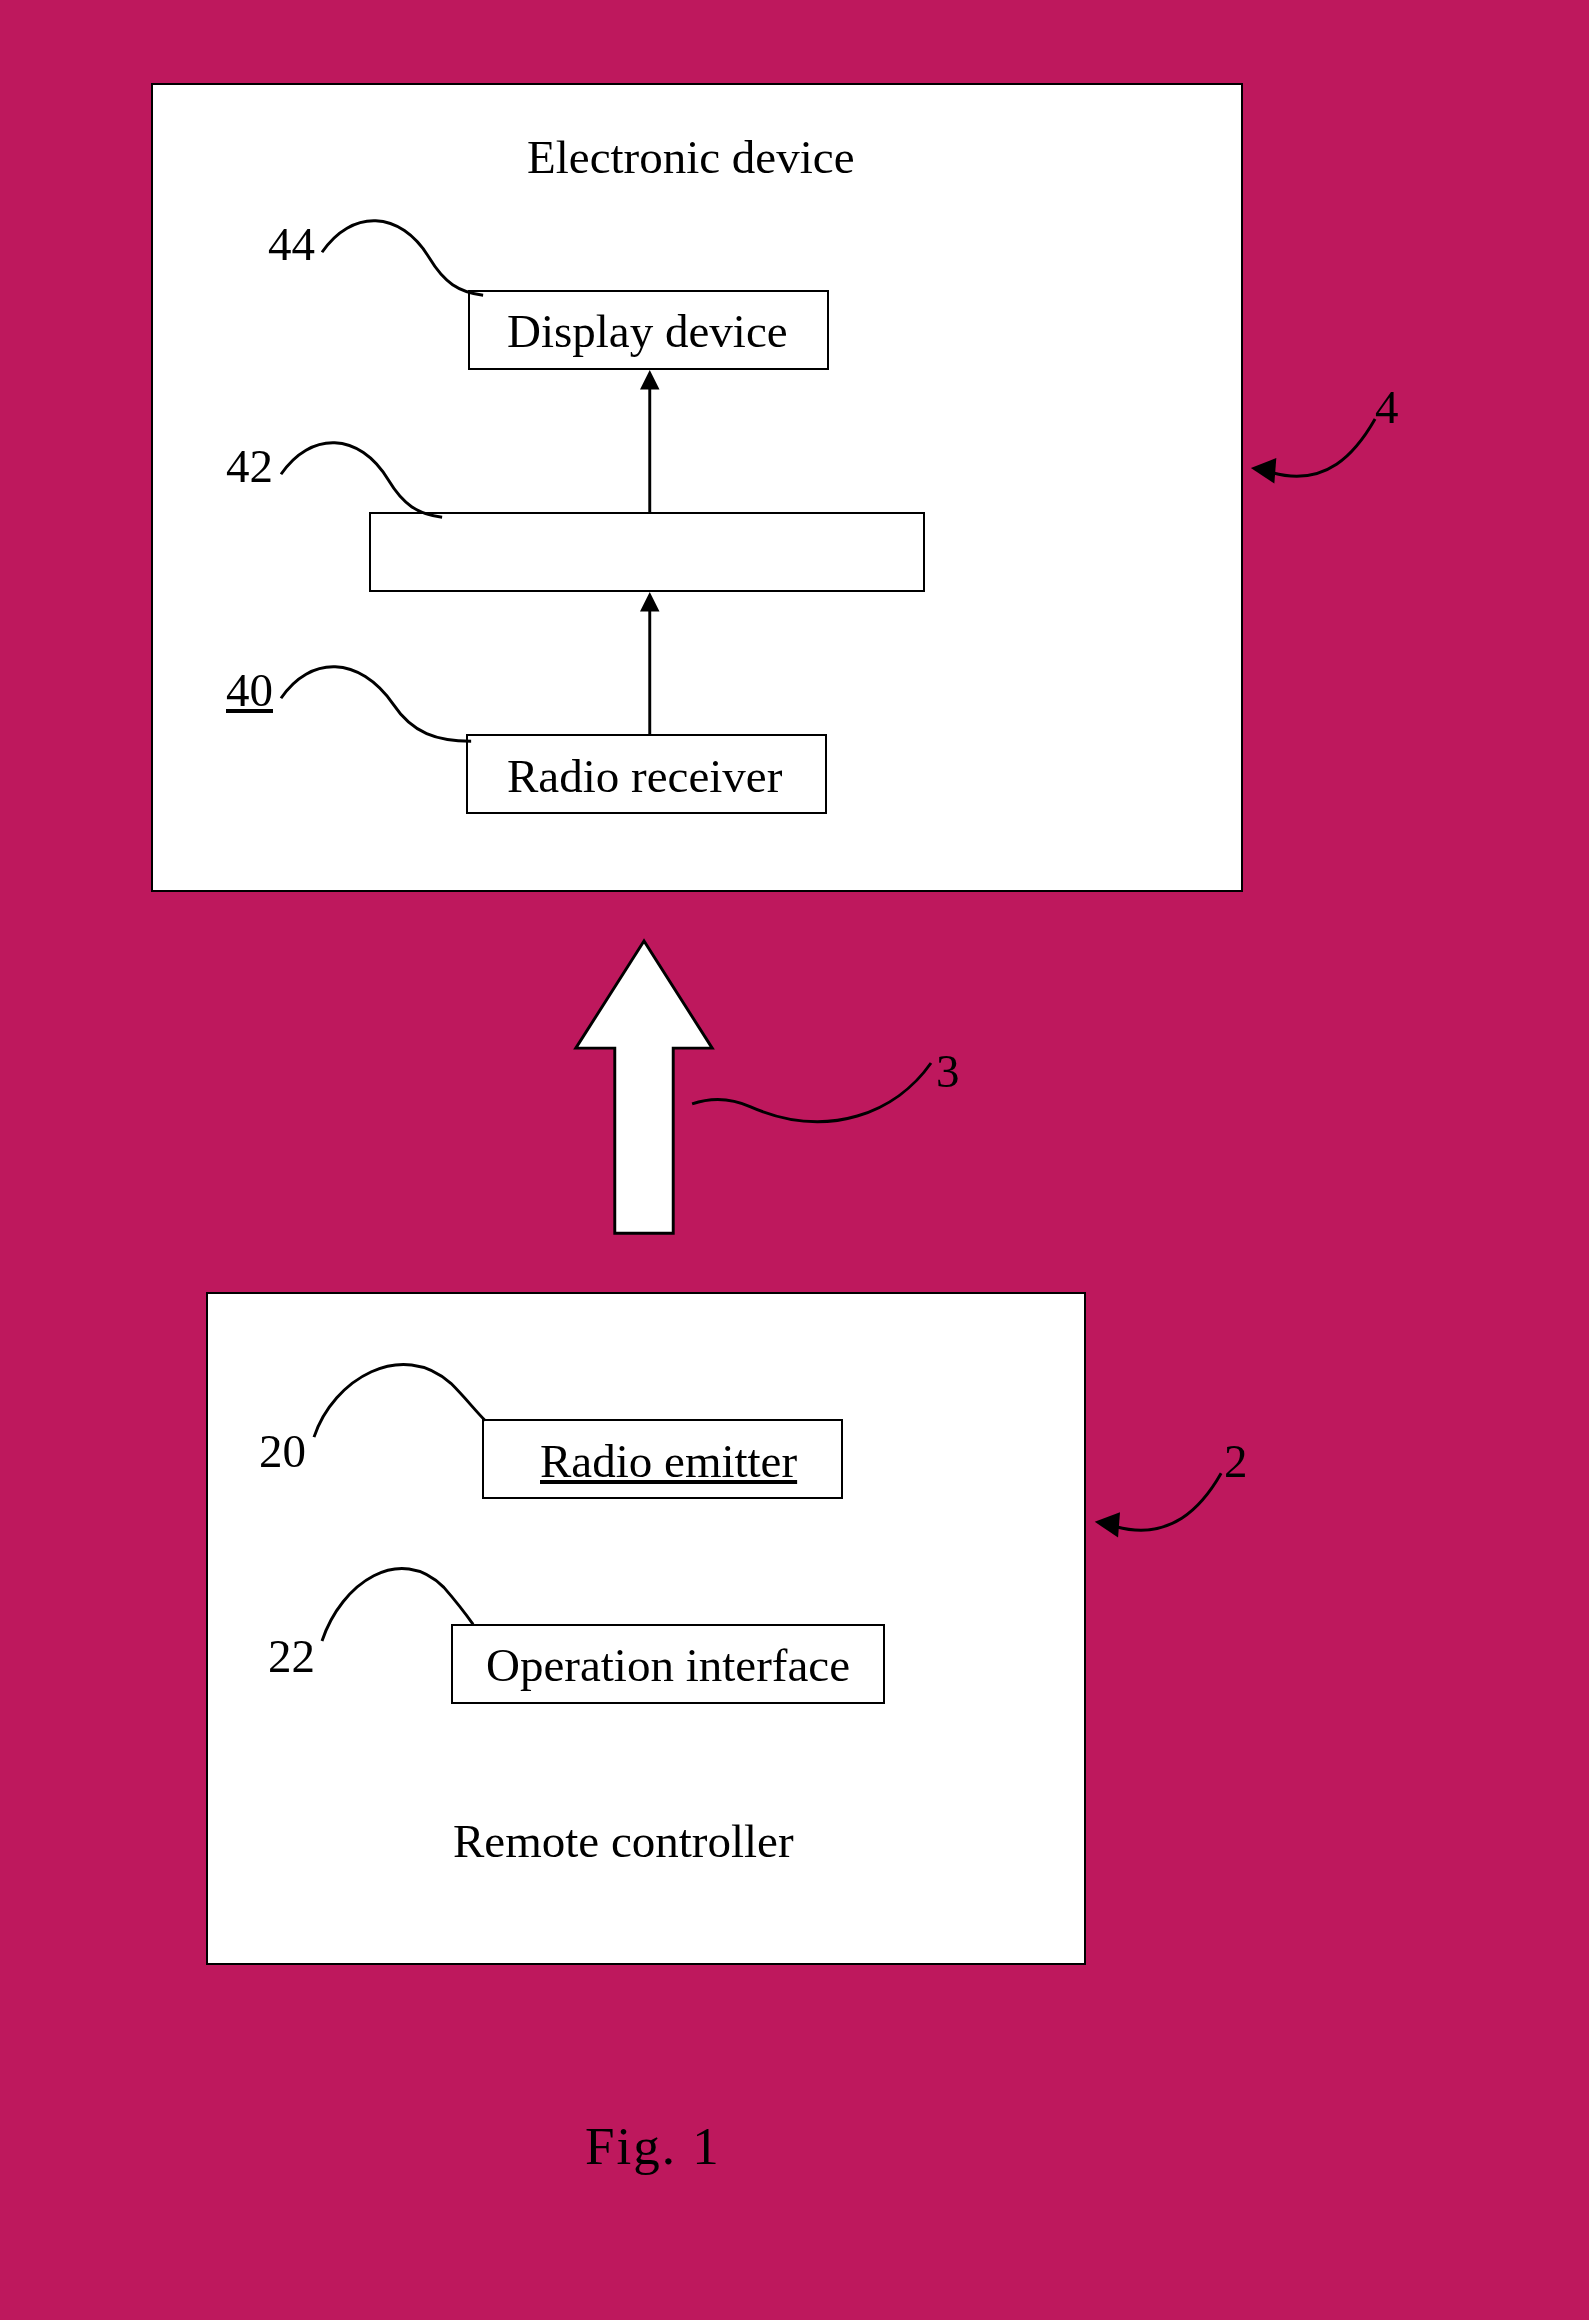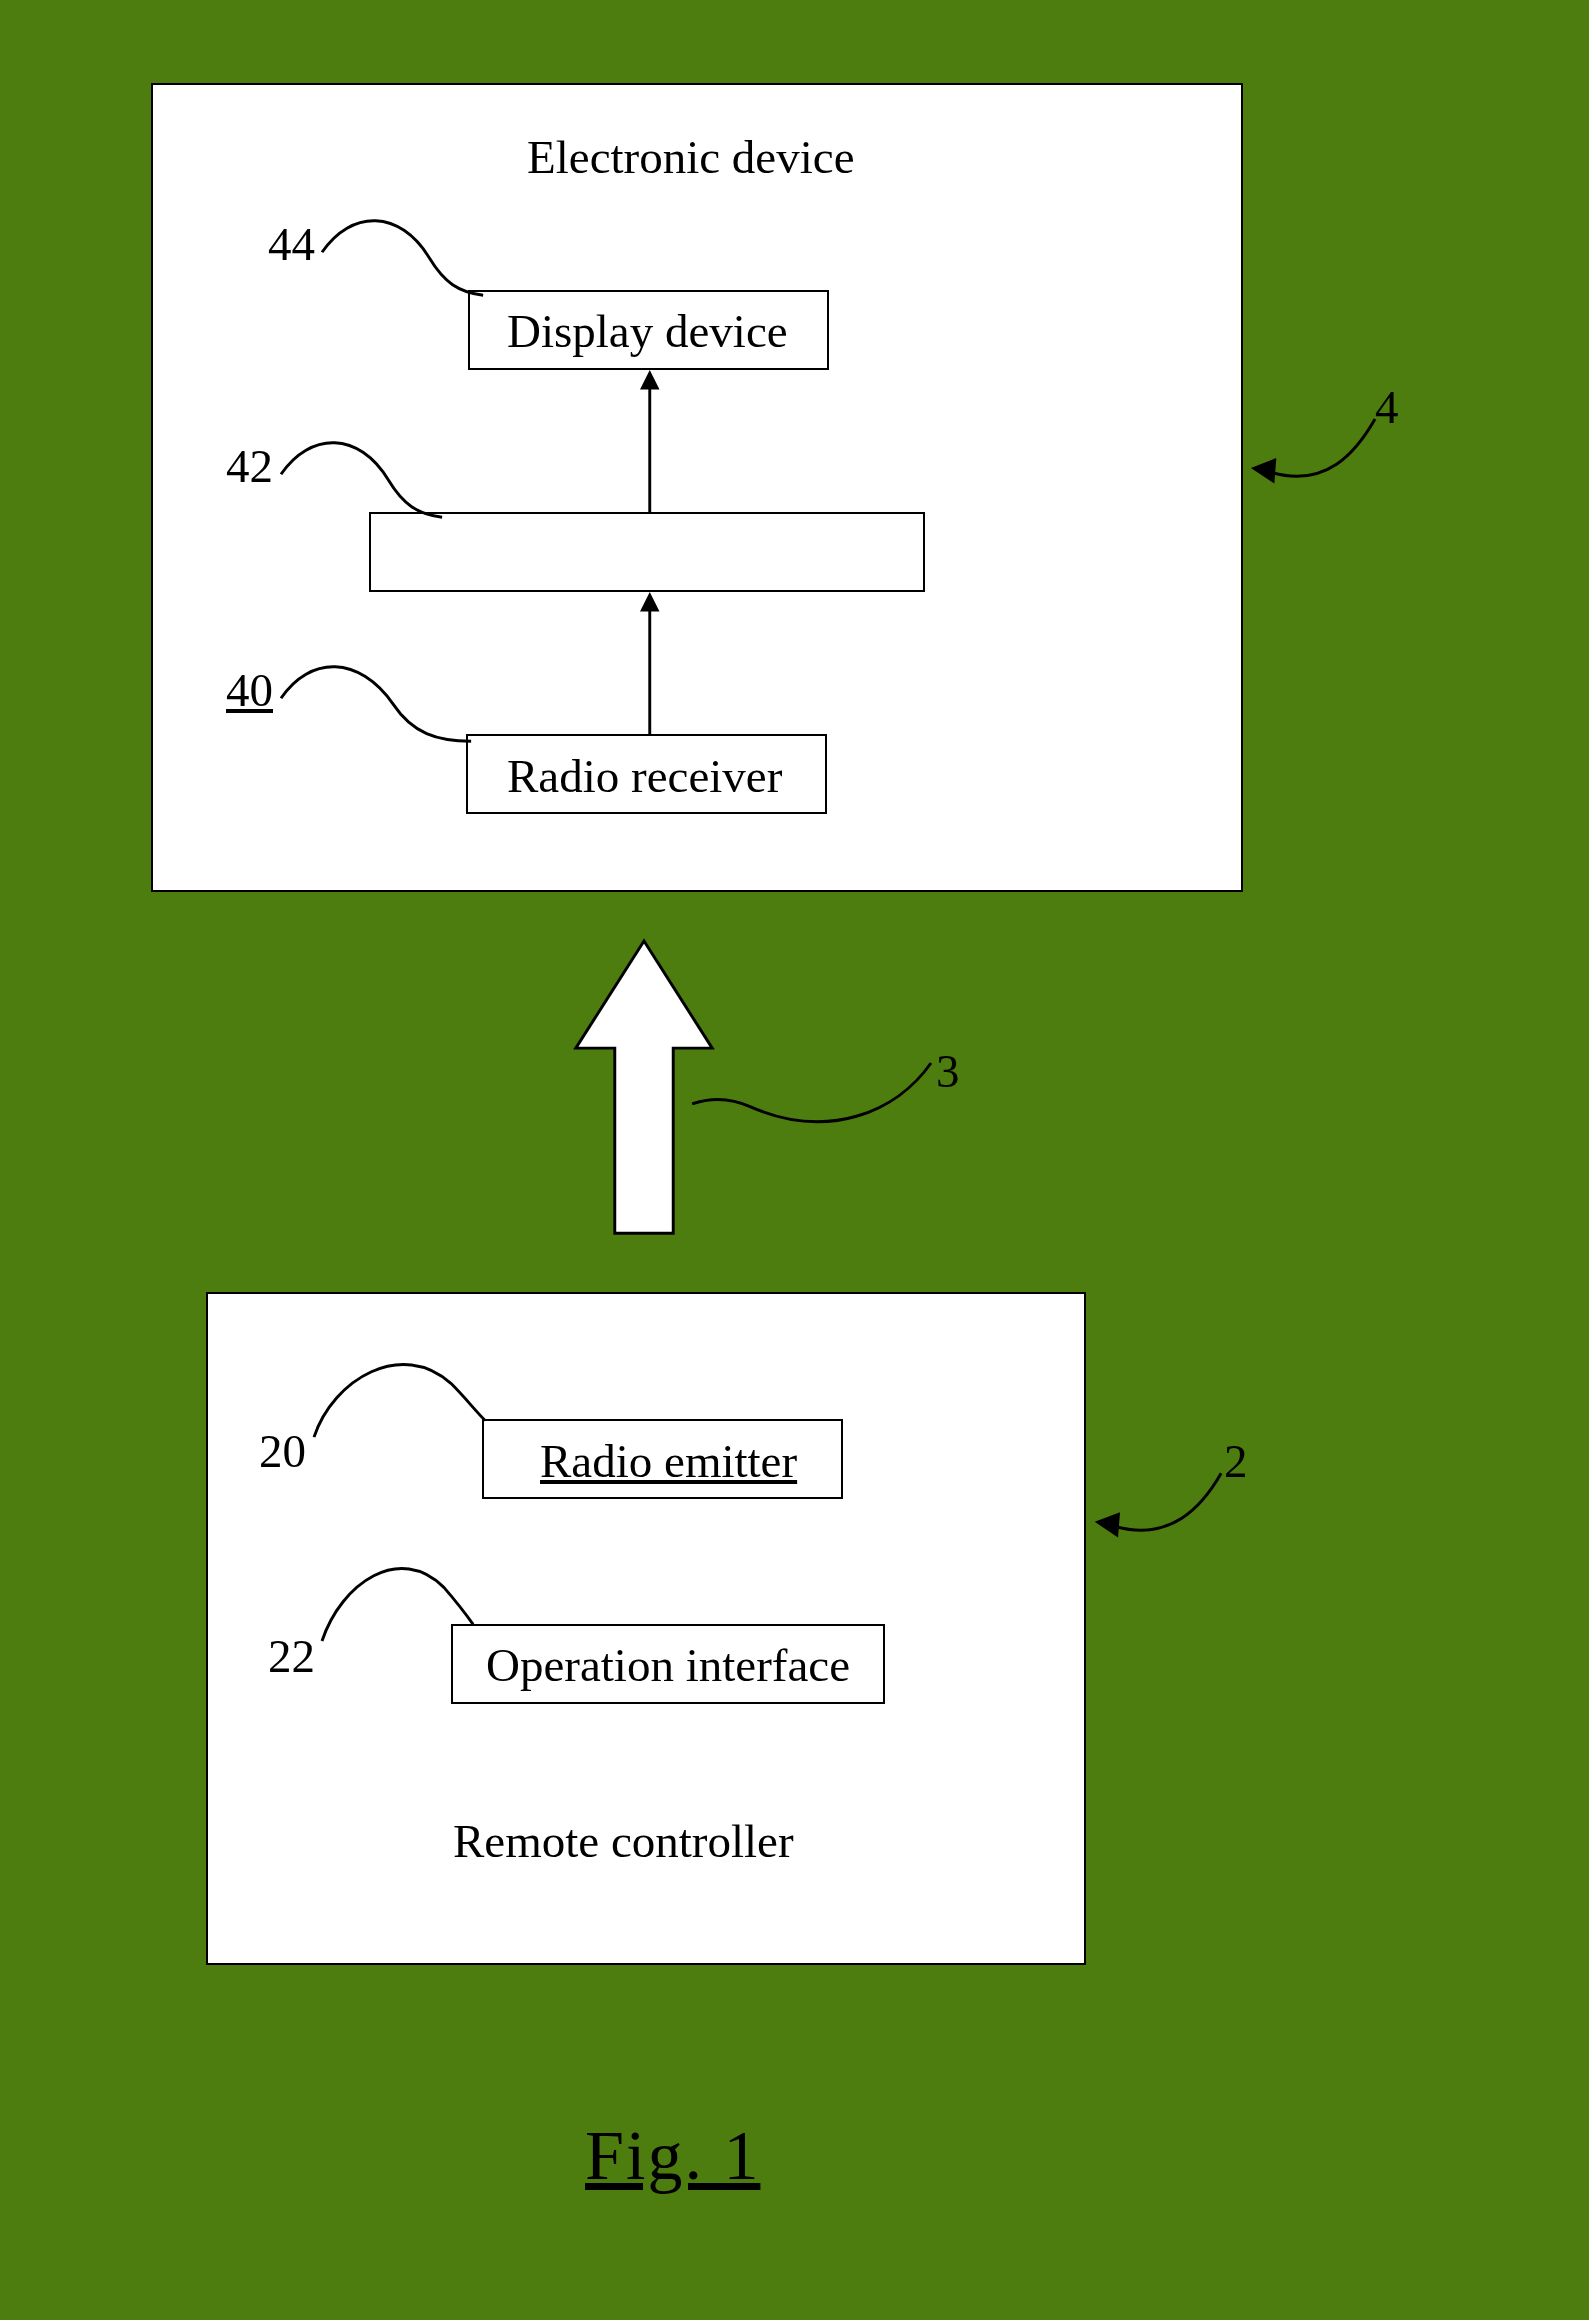--- a/index.html
+++ b/index.html
@@ -5,21 +5,21 @@
   html, body {
     margin: 0;
     padding: 0;
     background: #fff;
     font-family: "Times New Roman", Times, serif;
   }
   .page {
     position: relative;
     width: 1590px;
     height: 2320px;
-    background: #4d7c0f;
+    background: #be185d;
   }
   .box {
     position: absolute;
     border: 2.9px solid #000;
     box-sizing: border-box;
     background: #fff;
   }
   .label {
     position: absolute;
     font-size: 47px;
@@ -27,24 +27,23 @@
     white-space: nowrap;
   }
   .num {
     position: absolute;
     font-size: 47px;
     color: #000;
     text-align: right;
   }
   .caption {
     position: absolute;
-    font-size: 70px;
+    font-size: 53px;
     color: #000;
     letter-spacing: 2px;
-    text-decoration: underline;
   }
   svg.lead {
     position: absolute;
     overflow: visible;
   }
 </style>
 </head>
 <body>
 
 <div class="page">

